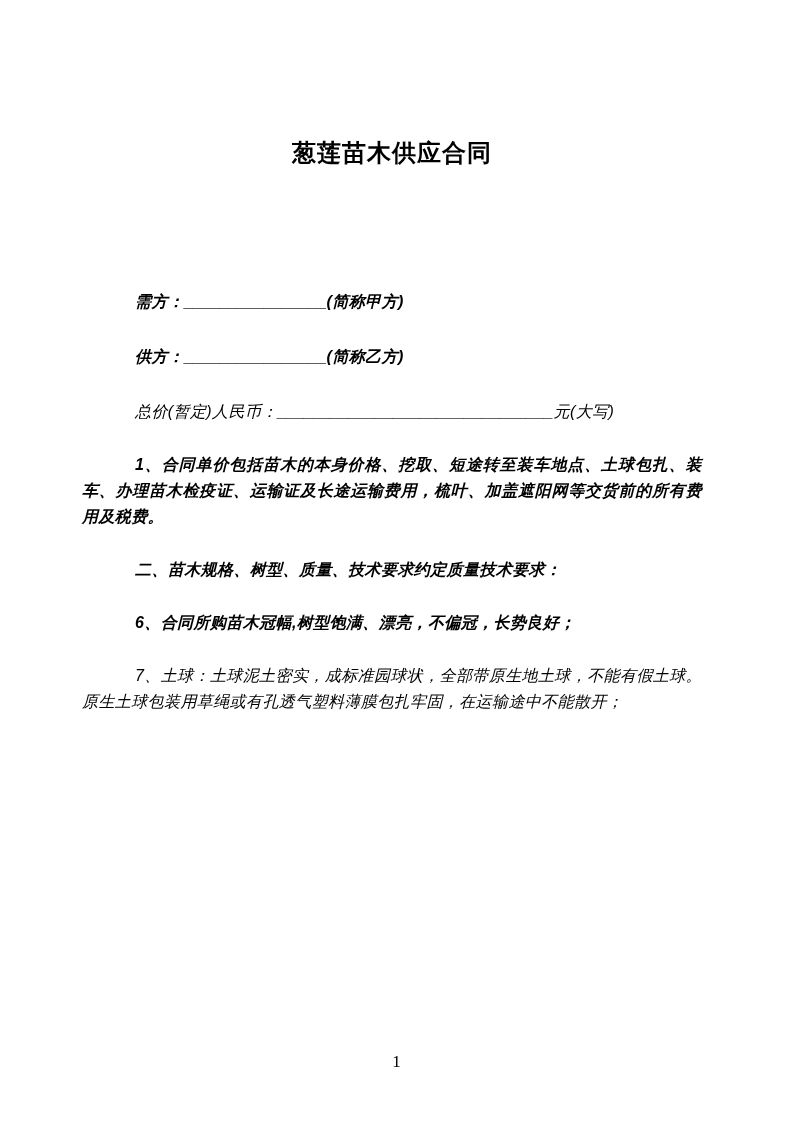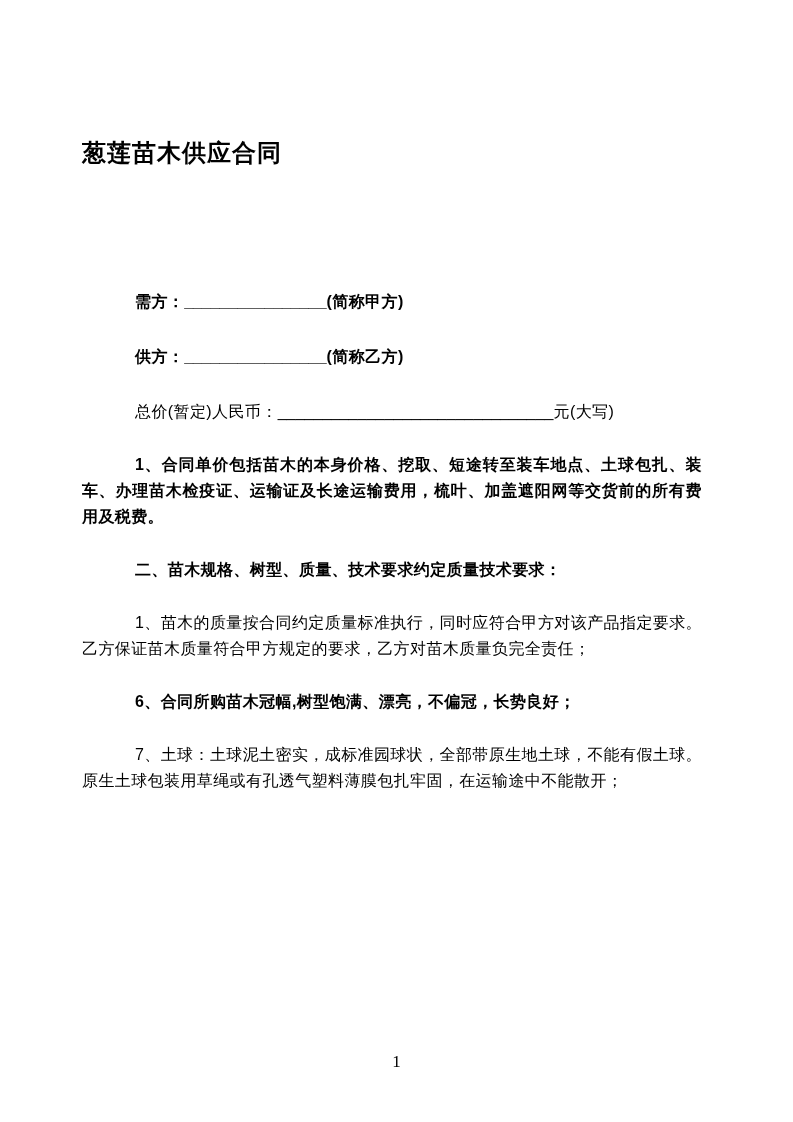--- a/index.html
+++ b/index.html
@@ -14,29 +14,30 @@
     font-family: "Liberation Sans", sans-serif;
     font-size: 16px;
     line-height: 26px;
     color: #000000;
     overflow: hidden;
   }
   .title {
     font-size: 24px;
     line-height: 34px;
     font-weight: bold;
-    text-align: left;
+    text-align: center;
     margin: 136px 0 119px 0;
     letter-spacing: 1px;
   }
   .para {
     margin: 0 0 27px 0;
     text-indent: 53px;
     text-align: justify;
     letter-spacing: 0.4px;
+    font-style: italic;
   }
   .party { margin-bottom: 29px; }
   .bold { font-weight: bold; }
   .blank { letter-spacing: 0; }
   .footer {
     position: absolute;
     top: 1052px;
     left: 0;
     width: 793px;
     text-align: center;
@@ -59,21 +60,20 @@
 
 
 
   <p class="para"><span>总价(暂定)人民币：</span><span class="blank">_______________________________</span><span>元(大写)</span></p>
 
   <p class="para bold">1、合同单价包括苗木的本身价格、挖取、短途转至装车地点、土球包扎、装车、办理苗木检疫证、运输证及长途运输费用，梳叶、加盖遮阳网等交货前的所有费用及税费。</p>
 
 
   <p class="para bold">二、苗木规格、树型、质量、技术要求约定质量技术要求：</p>
 
-  <p class="para">1、苗木的质量按合同约定质量标准执行，同时应符合甲方对该产品指定要求。乙方保证苗木质量符合甲方规定的要求，乙方对苗木质量负完全责任；</p>
 
   <p class="para bold">6、合同所购苗木冠幅,树型饱满、漂亮，不偏冠，长势良好；</p>
 
   <p class="para">7、土球：土球泥土密实，成标准园球状，全部带原生地土球，不能有假土球。原生土球包装用草绳或有孔透气塑料薄膜包扎牢固，在运输途中不能散开；</p>
 
   <div class="footer">1</div>
 
 </div>
 
 </body></html>

